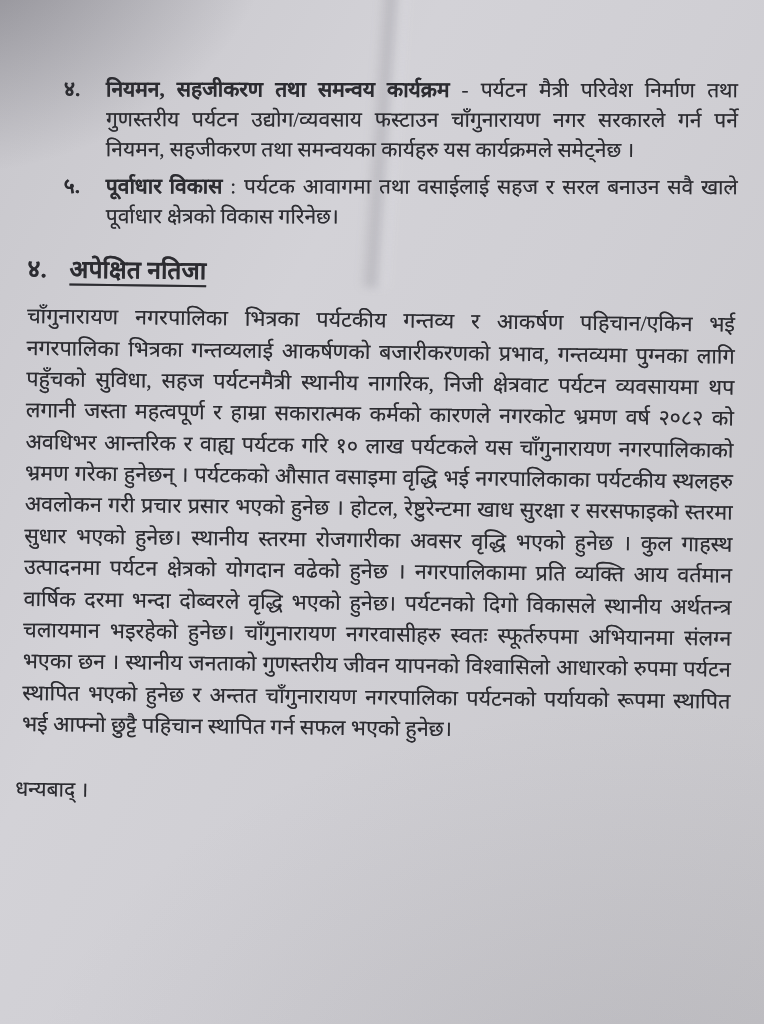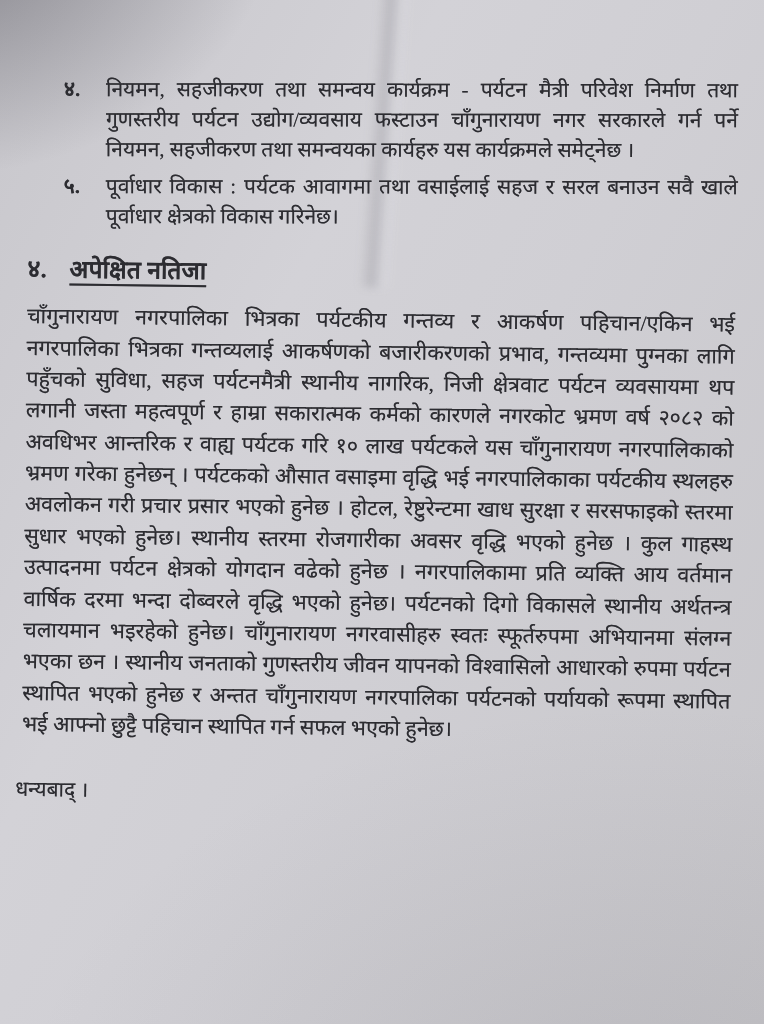--- a/index.html
+++ b/index.html
@@ -53,21 +53,21 @@
     margin-bottom: 6px;
   }
   .list-item .num {
     flex: 0 0 42px;
     font-weight: 700;
   }
   .item-text {
     flex: 1;
     text-align: justify;
   }
-  .item-title { font-weight: 400; }
+  .item-title { font-weight: 700; }
   .section-heading {
     margin-top: 20px;
     display: flex;
     font-size: 24.5px;
     font-weight: 700;
     letter-spacing: 0.2px;
   }
   .sec-num { flex: 0 0 42px; }
   .sec-title {
     text-decoration: underline;

